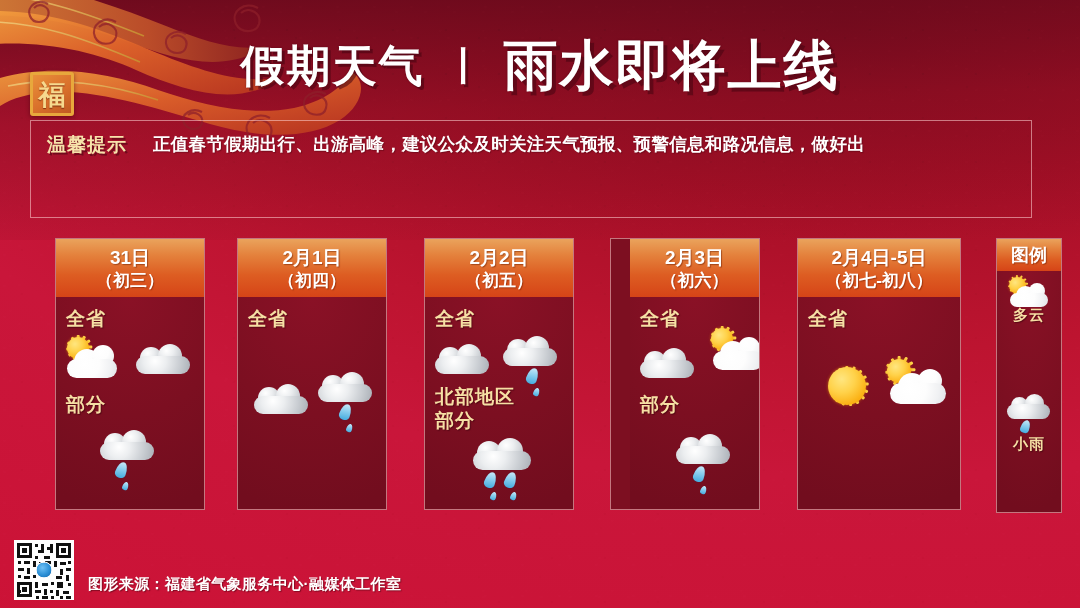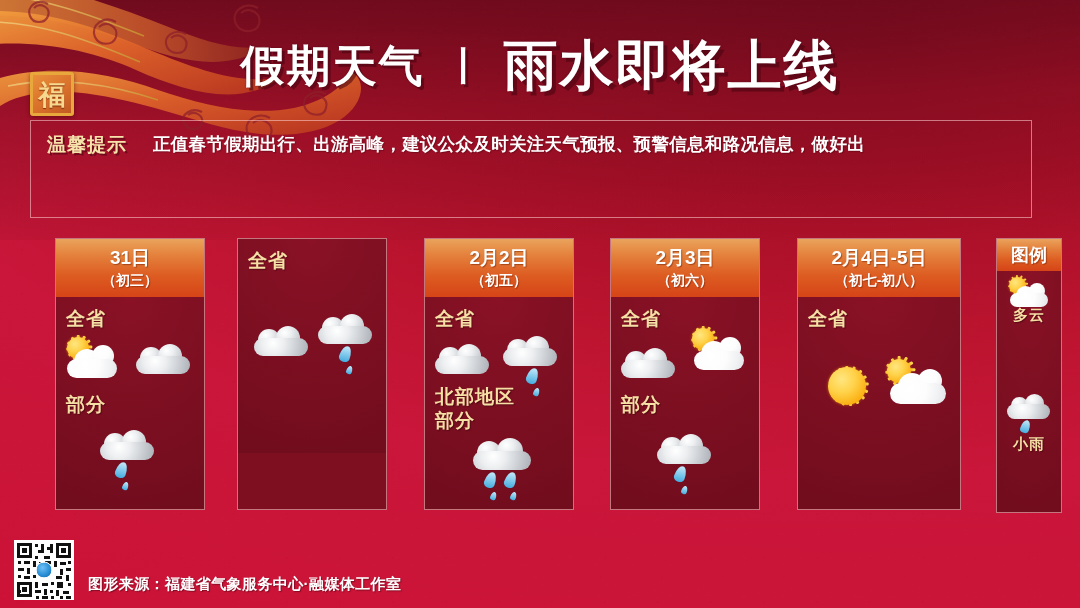--- a/index.html
+++ b/index.html
@@ -106,21 +106,21 @@
     height:58px; width:100%;
     background:linear-gradient(180deg,#eaa35c 0%,#e4813c 28%,#dd5d22 62%,#d64417 100%);
     display:flex; flex-direction:column; align-items:center; justify-content:center;
     gap:1px;
   }
   .card .chead .d1{
     font-size:19px; font-weight:700; color:#fff; line-height:23px;
     text-shadow:1px 1px 1px rgba(110,30,0,.5);
   }
   .card .chead .d2{
-    font-size:14px; font-weight:700; color:#fff; line-height:21px;
+    font-size:17px; font-weight:700; color:#fff; line-height:21px;
     text-shadow:1px 1px 1px rgba(110,30,0,.5);
   }
   .card .cbody{
     position:relative; width:100%; height:214px;
     background:
       radial-gradient(120% 100% at 50% 0%, #8a1126 0%, #7c0f21 55%, #720d1e 100%);
   }
   .scope{
     position:absolute; font-size:19px; font-weight:700; color:#f6dfa4;
     letter-spacing:1px; line-height:24px;
@@ -312,20 +312,24 @@
         <div class="cl cl-gray" style="left:6px; top:4px; width:22px; height:22px;"></div>
         <div class="cl cl-gray" style="left:24px; top:1px; width:24px; height:24px;"></div>
         <div class="cl cl-gray" style="left:2px; top:13px; width:54px; height:18px; border-radius:10px;"></div>
         <div class="drop" style="left:18px; top:33px; width:11px; height:16px;"></div>
         <div class="drop sm" style="left:22px; top:49px; width:11px; height:16px;"></div>
       </div>
     </div>
   </div>
 
   <div class="card" style="left:237px;">
+    <div class="chead">
+      <div class="d1">2月1日</div>
+      <div class="d2">（初四）</div>
+    </div>
     <div class="cbody">
       <div class="scope" style="left:10px; top:10px;">全省</div>
       <div class="ico" style="left:14px; top:86px; width:62px; height:34px;">
         <div class="cl cl-gray" style="left:6px; top:4px; width:22px; height:22px;"></div>
         <div class="cl cl-gray" style="left:24px; top:1px; width:24px; height:24px;"></div>
         <div class="cl cl-gray" style="left:2px; top:13px; width:54px; height:18px; border-radius:10px;"></div>
       </div>
       <div class="ico" style="left:78px; top:74px; width:64px; height:62px;">
         <div class="cl cl-gray" style="left:6px; top:4px; width:22px; height:22px;"></div>
         <div class="cl cl-gray" style="left:24px; top:1px; width:24px; height:24px;"></div>
@@ -362,21 +366,21 @@
         <div class="cl cl-gray" style="left:26px; top:1px; width:26px; height:26px;"></div>
         <div class="cl cl-gray" style="left:2px; top:14px; width:58px; height:19px; border-radius:10px;"></div>
         <div class="drop" style="left:14px; top:35px; width:11px; height:16px;"></div>
         <div class="drop sm" style="left:17px; top:51px; width:11px; height:16px;"></div>
         <div class="drop" style="left:34px; top:35px; width:11px; height:16px;"></div>
         <div class="drop sm" style="left:37px; top:51px; width:11px; height:16px;"></div>
       </div>
     </div>
   </div>
 
-  <div class="card" style="left:610px;">
+  <div class="card" style="left:610px;padding-left:19px;">
     <div class="chead">
       <div class="d1">2月3日</div>
       <div class="d2">（初六）</div>
     </div>
     <div class="cbody">
       <div class="scope" style="left:10px; top:10px;">全省</div>
       <div class="ico" style="left:8px; top:50px; width:62px; height:34px;">
         <div class="cl cl-gray" style="left:6px; top:4px; width:22px; height:22px;"></div>
         <div class="cl cl-gray" style="left:24px; top:1px; width:24px; height:24px;"></div>
         <div class="cl cl-gray" style="left:2px; top:13px; width:54px; height:18px; border-radius:10px;"></div>

